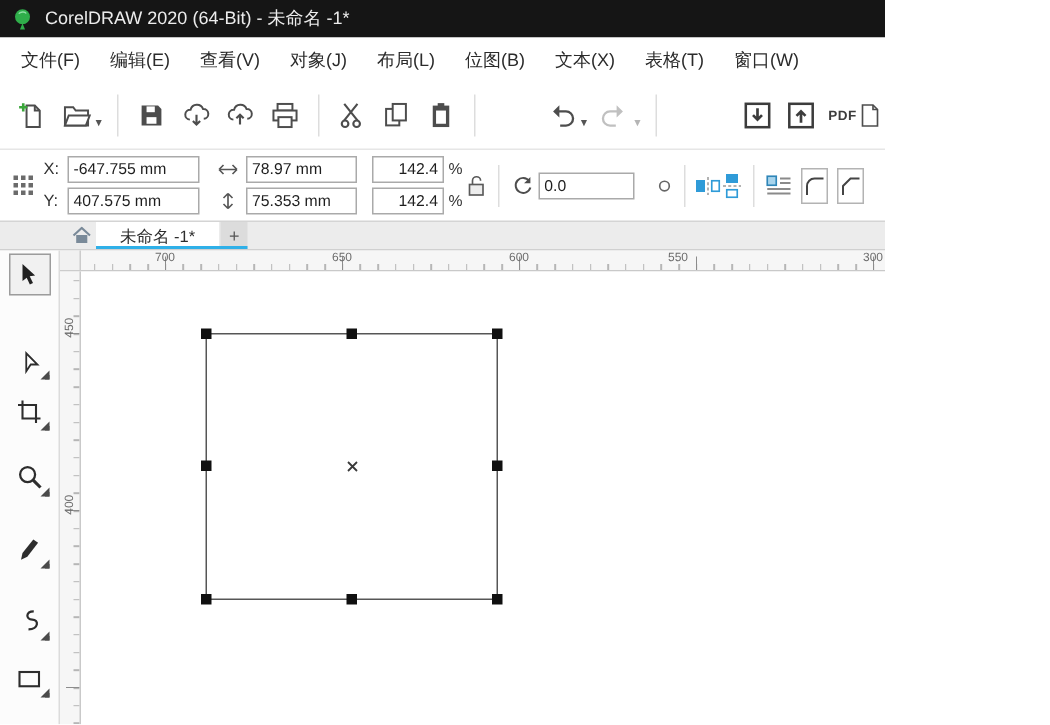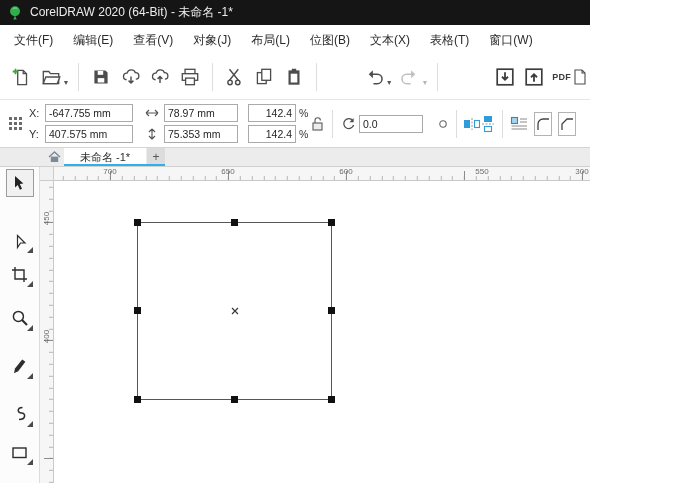--- a/index.html
+++ b/index.html
@@ -440,21 +440,21 @@
         </span>
       <span class="fly"></span>
     </div>
   </div>
 
   <div class="ruler-corner"></div>
   <div class="hruler">
     <span class="hlabel" style="left:56px;">700</span>
     <span class="hlabel" style="left:174px;">650</span>
     <span class="hlabel" style="left:292px;">600</span>
-    <span class="hlabel" style="left:428px;">550</span>
+    <span class="hlabel" style="left:398px;">550</span>
     <span class="hlabel" style="left:528px;">300</span>
   </div>
   <div class="vruler">
     <span class="vlabel" style="top:33px;">450</span>
     <span class="vlabel" style="top:151px;">400</span>
   </div>
 
   <div class="canvas">
     <div class="selection">
       <div class="handle h-tl"></div>

